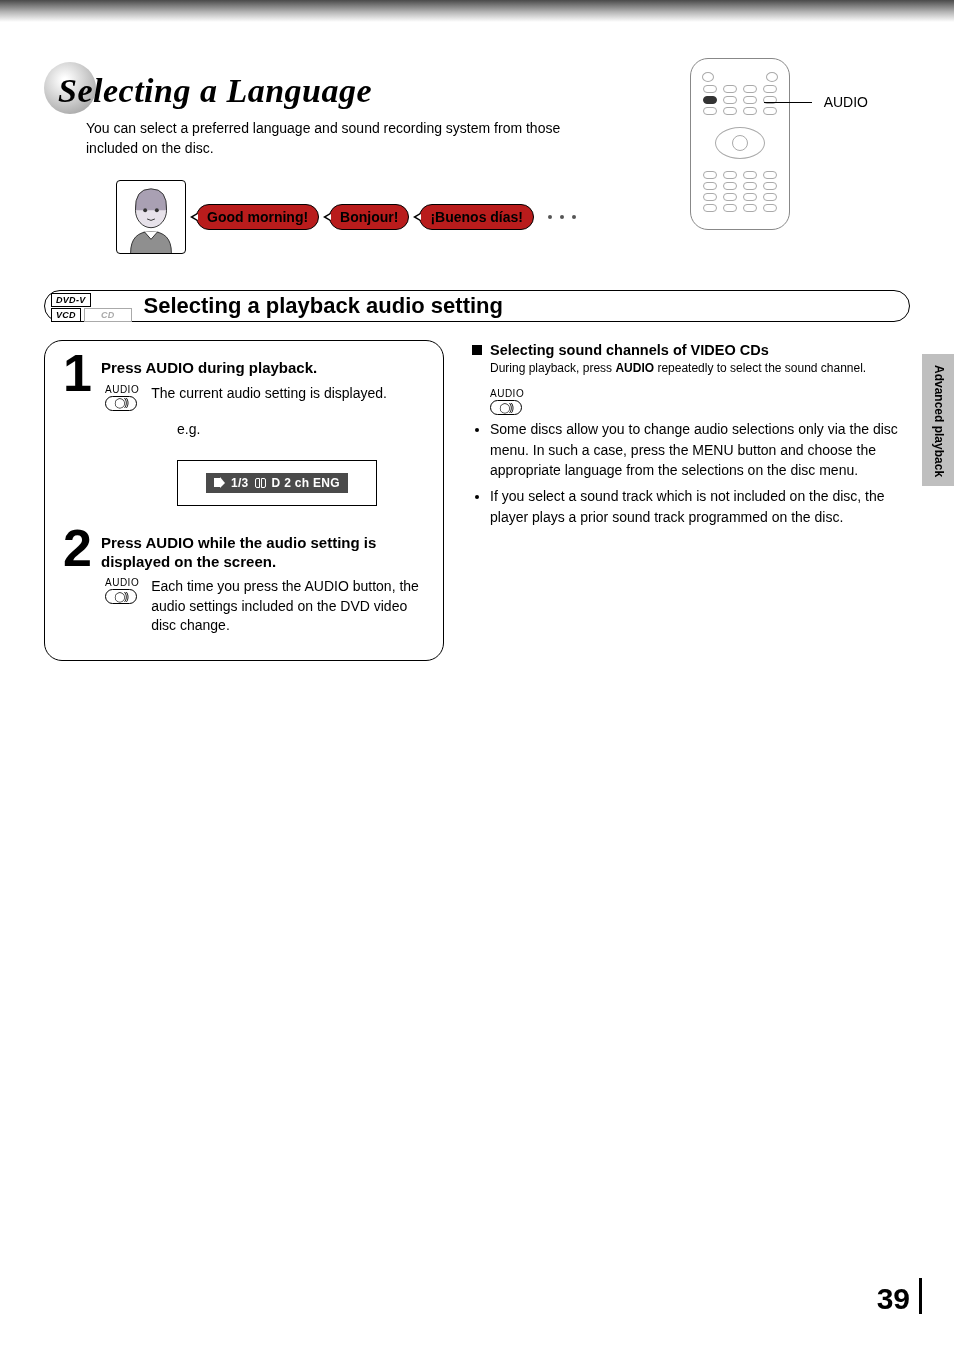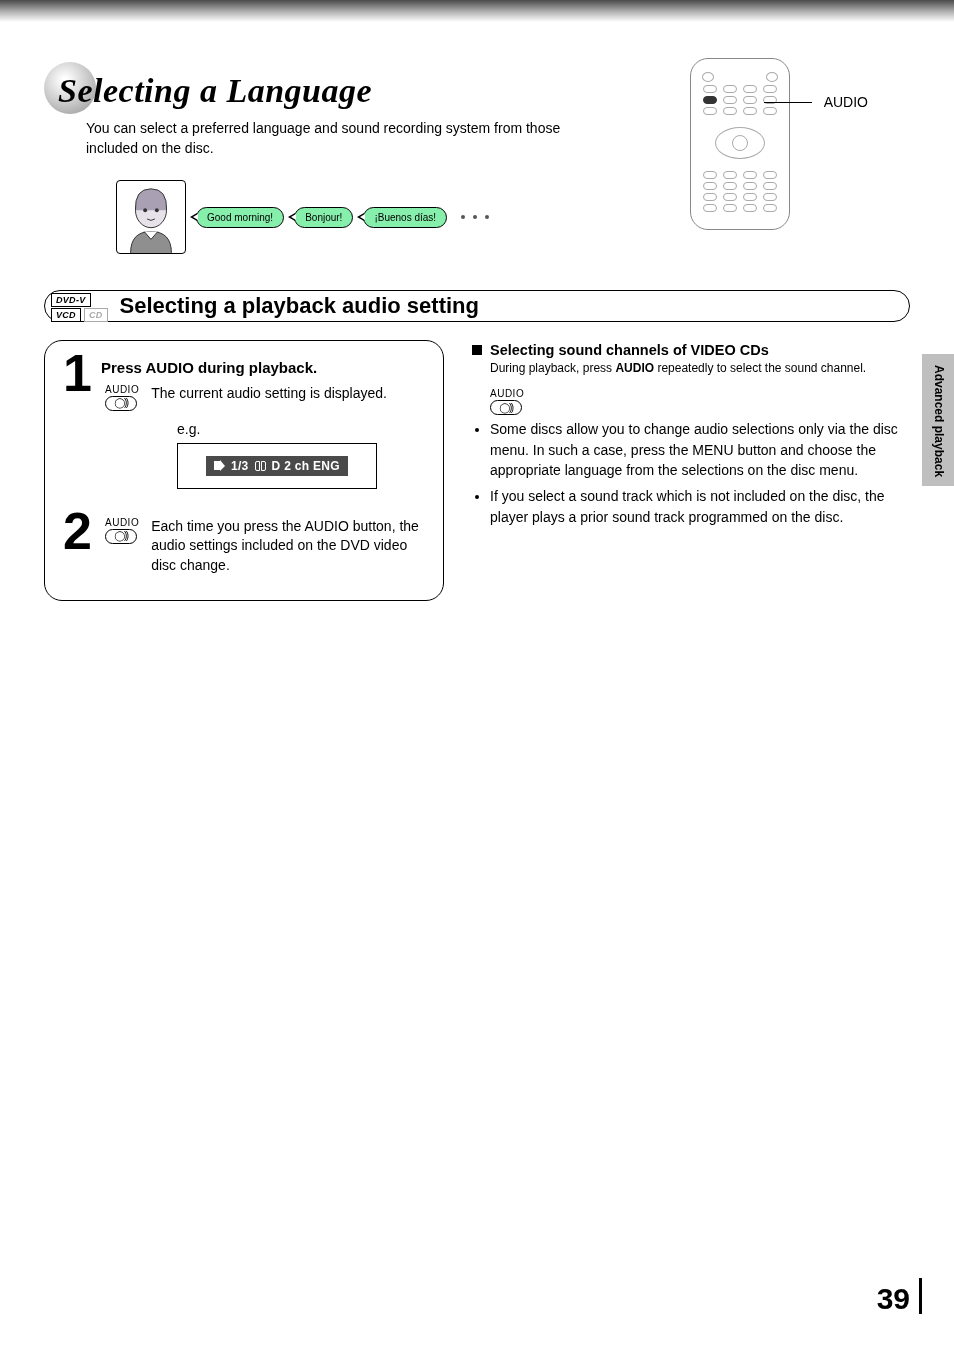--- a/index.html
+++ b/index.html
@@ -59,24 +59,24 @@
     border-radius: 4px;
     position: relative;
     background: #fff;
     flex-shrink: 0;
   }
   .person-box svg { width: 100%; height: 100%; }
   .bubble {
     border: 1.5px solid #000;
     border-radius: 50px;
     padding: 4px 10px;
-    font-size: 10px;
-    font-weight: normal;
+    font-size: 14px;
+    font-weight: bold;
     position: relative;
-    background: #86efac;
+    background: #b91c1c;
     white-space: nowrap;
   }
   .bubble::before {
     content:"";
     position: absolute;
     left: -7px; top: 50%;
     transform: translateY(-50%);
     width: 0; height: 0;
     border-top: 4px solid transparent;
     border-bottom: 4px solid transparent;
@@ -140,21 +140,21 @@
   .badge {
     font-size:9px; font-weight:bold; font-style:italic;
     border:1.5px solid #000; padding:0 4px; line-height:12px;
     background:#fff; letter-spacing:0.3px;
     display:inline-block;
   }
   .badges-row2 { display:flex; gap:3px; }
   .badge-muted {
     font-size:9px; font-weight:bold; font-style:italic;
     border:1.5px solid #aaa; color:#aaa;
-    padding:0 4px; line-height:12px; letter-spacing:0.3px;
+    padding:0 16px; line-height:12px; letter-spacing:0.3px;
   }
   .section-title { font-size:22px; font-weight:bold; }
 
   
   .content-row { display:flex; gap:28px; margin-top:18px; align-items:flex-start; }
   .steps-box {
     width: 400px;
     border: 1.5px solid #000;
     border-radius: 18px;
     padding: 18px 22px 24px 22px;
@@ -170,21 +170,21 @@
   .step-body { margin-left:38px; margin-top:6px; display:flex; gap:12px; align-items:flex-start; }
   .audio-key { text-align:center; font-size:10px; line-height:1; flex-shrink:0; margin-top:1px; }
   .audio-key .lbl { font-weight:normal; letter-spacing:0.5px; }
   .audio-key .key {
     width:32px; height:15px; border:1.2px solid #000; border-radius:8px;
     margin-top:1px; display:flex; align-items:center; justify-content:center;
   }
   .waves { font-size:10px; letter-spacing:-1.5px; }
   .step-text { font-size:14px; line-height:1.4; }
   .eg { margin-left:110px; margin-top:10px; font-size:14px; }
-  .osd-wrap { margin-left:110px; margin-top:6px; }
+  .osd-wrap { margin-left:110px; margin-top:23px; }
   .osd-outer {
     width: 200px; height:46px; border:1.2px solid #000; display:flex; align-items:center; justify-content:center;
   }
   .osd {
     background:#4a4a4a; color:#fff; font-weight:bold; font-size:12px;
     padding:3px 8px; display:inline-flex; align-items:center; gap:6px;
     letter-spacing:0.3px;
   }
   .osd .sp-icon { display:inline-block; width:11px; height:9px; background:
     linear-gradient(#fff,#fff) left/6px 100% no-repeat;
@@ -358,20 +358,21 @@
                   <span></span>
                 </span>
               <span>D 2 ch ENG</span>
             </div>
           </div>
         </div>
       </div>
 
       <div class="step" style="margin-bottom:0">
         <div class="bignum">2</div>
+        <div class="step-head">Press AUDIO while the audio setting is displayed on the screen.</div>
         <div class="step-body">
           <div class="audio-key">
             <div class="lbl">AUDIO</div>
             <div class="key">
                 <span class="waves">◯))</span>
               </div>
           </div>
           <div class="step-text">Each time you press the AUDIO button, the audio settings included on the DVD video disc change.</div>
         </div>
       </div>

